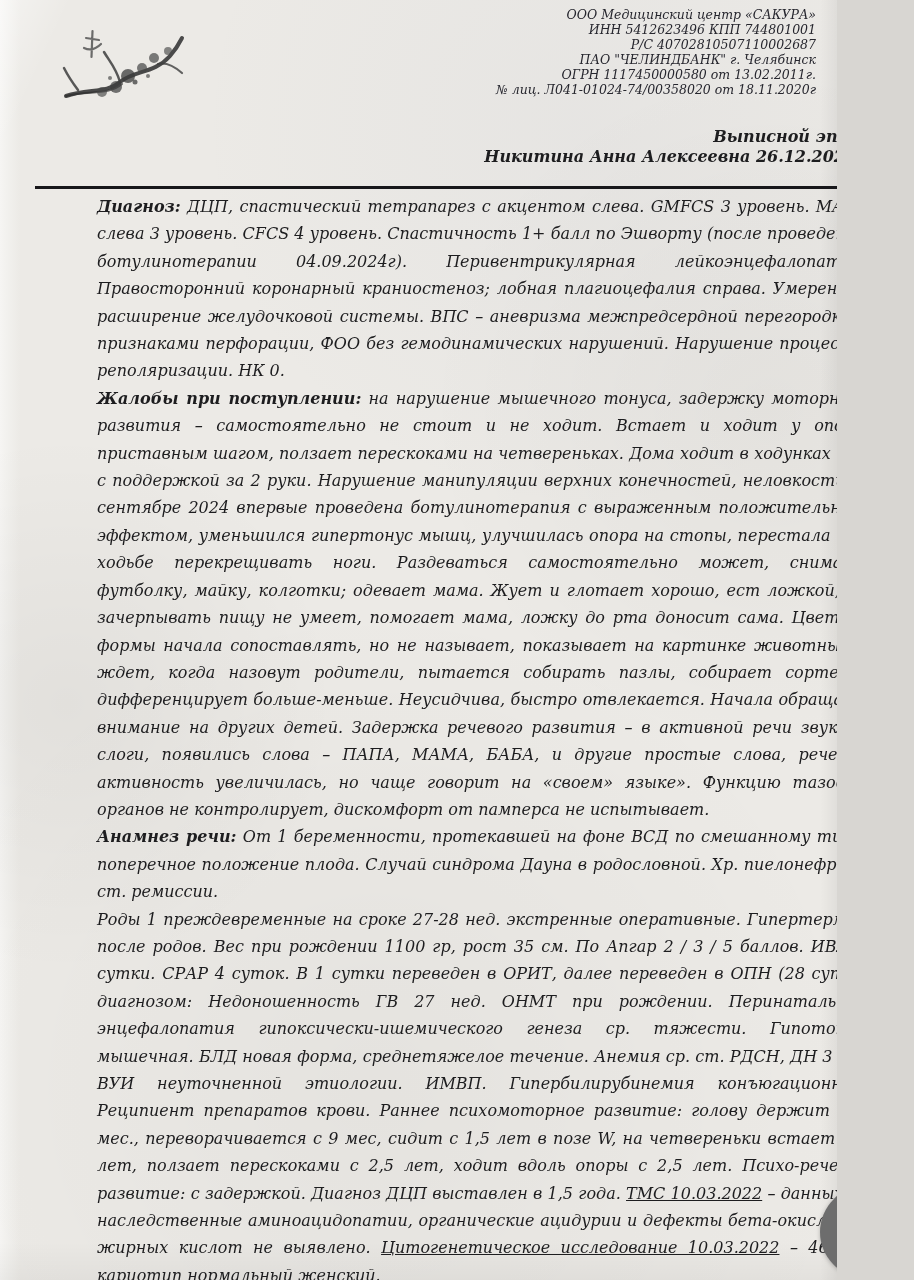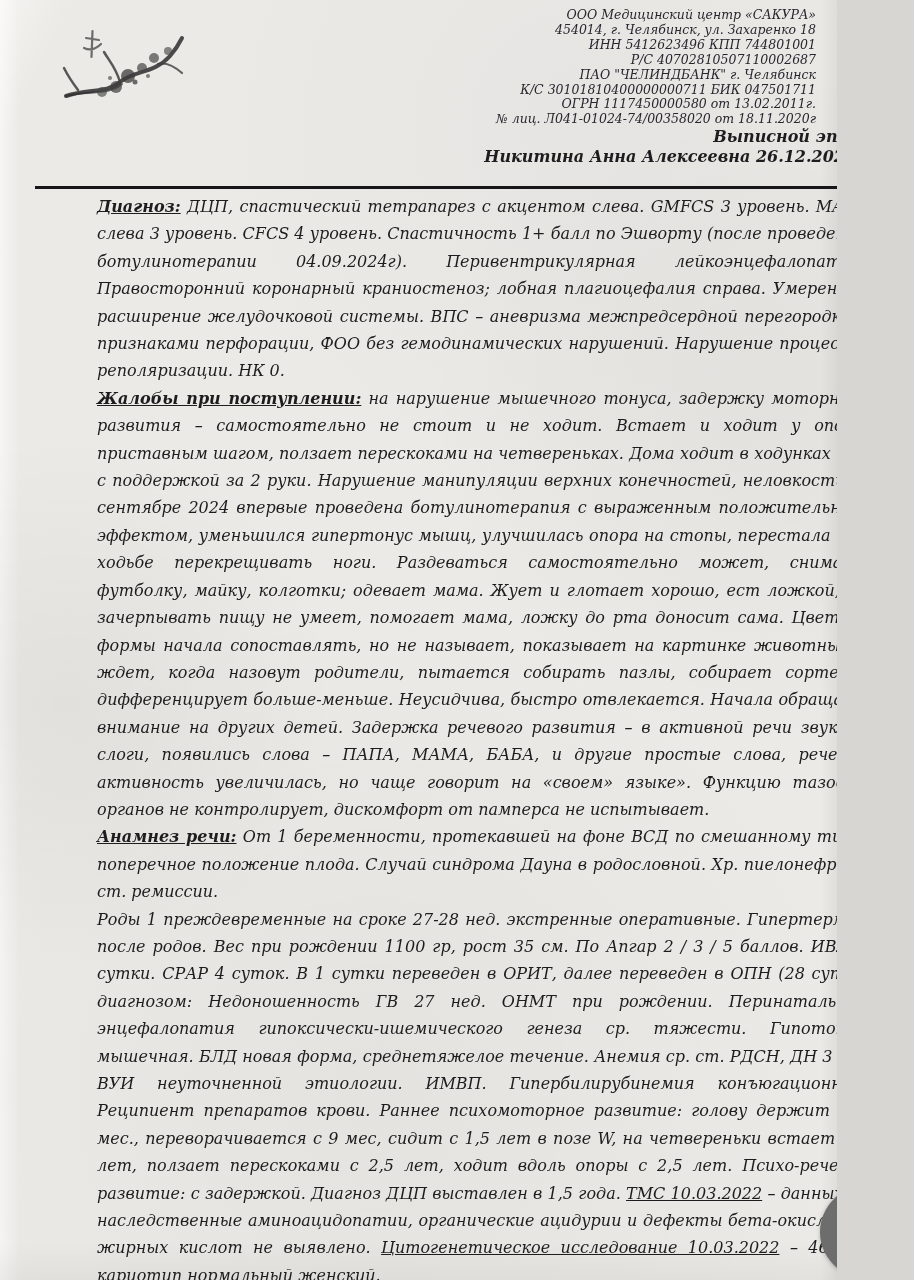--- a/index.html
+++ b/index.html
@@ -36,21 +36,21 @@
   .divider{
     position:absolute;top:186px;left:35px;width:858px;height:3px;
     background:var(--divider,#17171a);
   }
   .doc-body{
     position:absolute;top:193px;left:97px;width:770px;
     font-style:italic;font-size:16px;line-height:27.4px;
     text-align:justify;text-align-last:left;
   }
   p.para{margin:0;}
-  .b{font-weight:bold;text-decoration:underline;}
+  .b{font-weight:bold;}
   .u{text-decoration:underline;}
   .scan-btn{
     position:absolute;left:820px;top:1186px;width:92px;height:92px;
     border-radius:50%;border:none;cursor:pointer;
     background:var(--scan-button-bg,#6d6d6d);
     display:flex;align-items:center;justify-content:center;
     box-shadow:0 1px 4px rgba(0,0,0,.25);
   }
   .scan-btn svg{display:block;}
 </style>
@@ -74,25 +74,23 @@
       <circle cx="110" cy="33" r="4" fill="#4a4a4a" opacity=".65"></circle>
       <circle cx="77" cy="64" r="2.5" fill="#333" opacity=".7"></circle>
       <circle cx="90" cy="58" r="2" fill="#333" opacity=".6"></circle>
       <circle cx="52" cy="60" r="2" fill="#333" opacity=".6"></circle>
       <path d="M28 20 l13 2 M34.5 13 l-1 26 M26 30 c6 3 12 1 17 -4" stroke="#4b4b4b" stroke-width="2.2" stroke-linecap="round" fill="none" opacity=".8"></path>
     </svg>
   </div>
 
   <div class="org-header">
       <div>ООО Медицинский центр «САКУРА»</div>
-      <div>454014, г. Челябинск, ул. Захаренко 18</div>
       <div>ИНН 5412623496 КПП 744801001</div>
       <div>Р/С 40702810507110002687</div>
       <div>ПАО "ЧЕЛИНДБАНК" г. Челябинск</div>
-      <div>К/С 30101810400000000711 БИК 047501711</div>
       <div>ОГРН 1117450000580 от 13.02.2011г.</div>
       <div>№ лиц. Л041-01024-74/00358020 от 18.11.2020г</div>
     </div>
 
   <div class="titles">
     <div>Выписной эпикриз</div>
     <div>Никитина Анна Алексеевна 26.12.2020 г.р.</div>
   </div>
 
   <div class="divider"></div>

